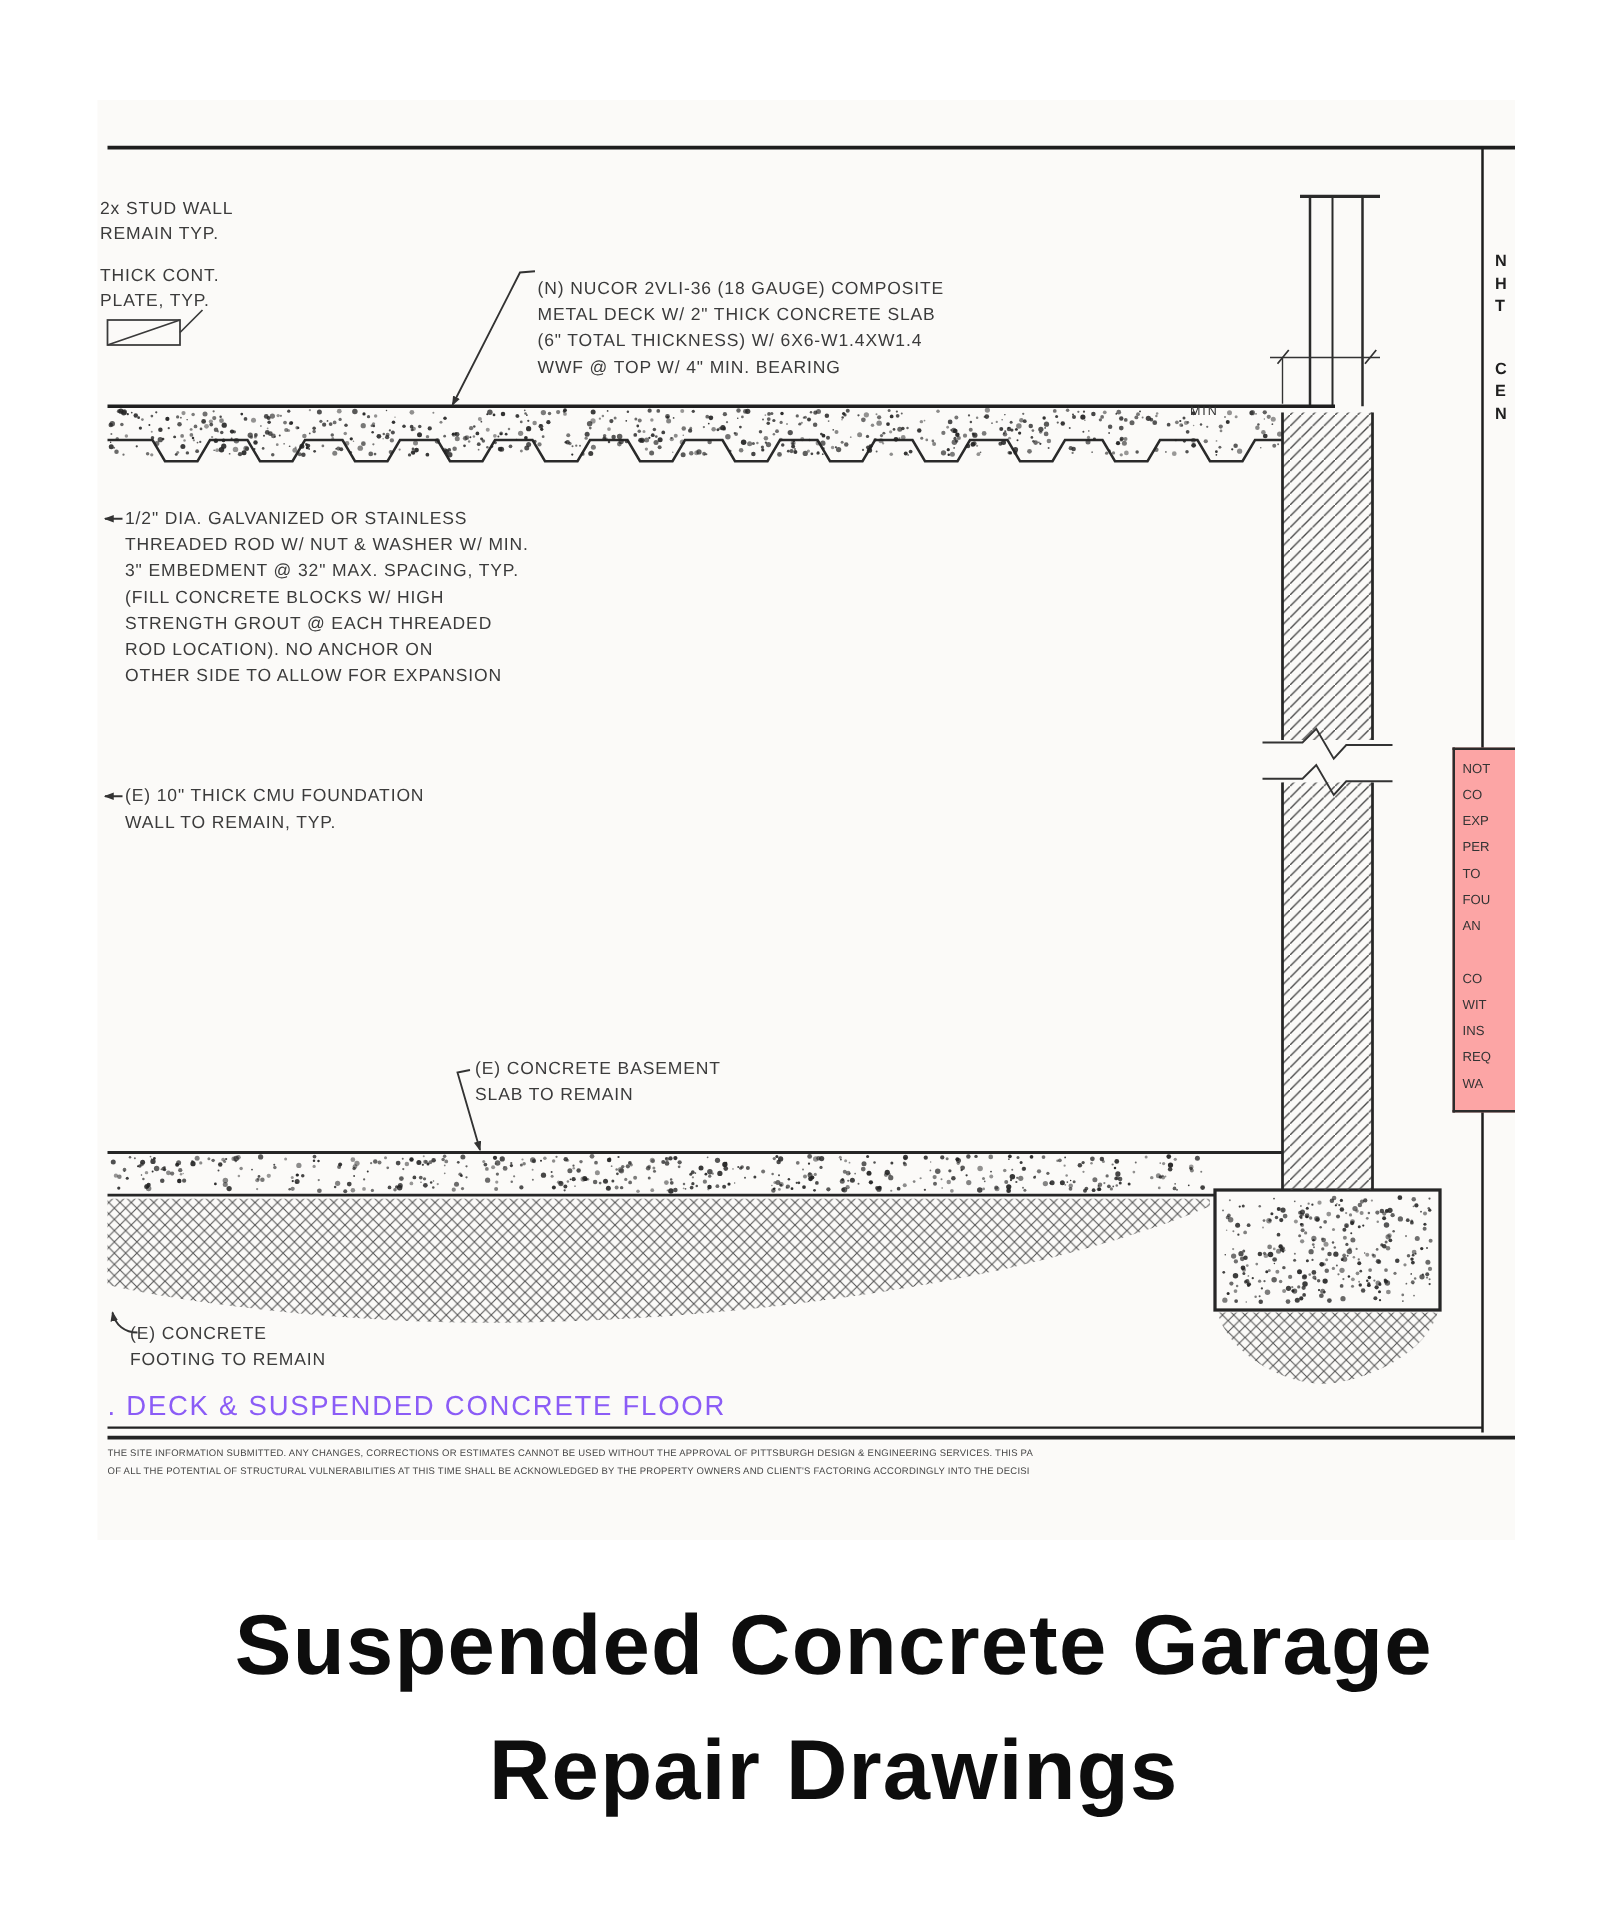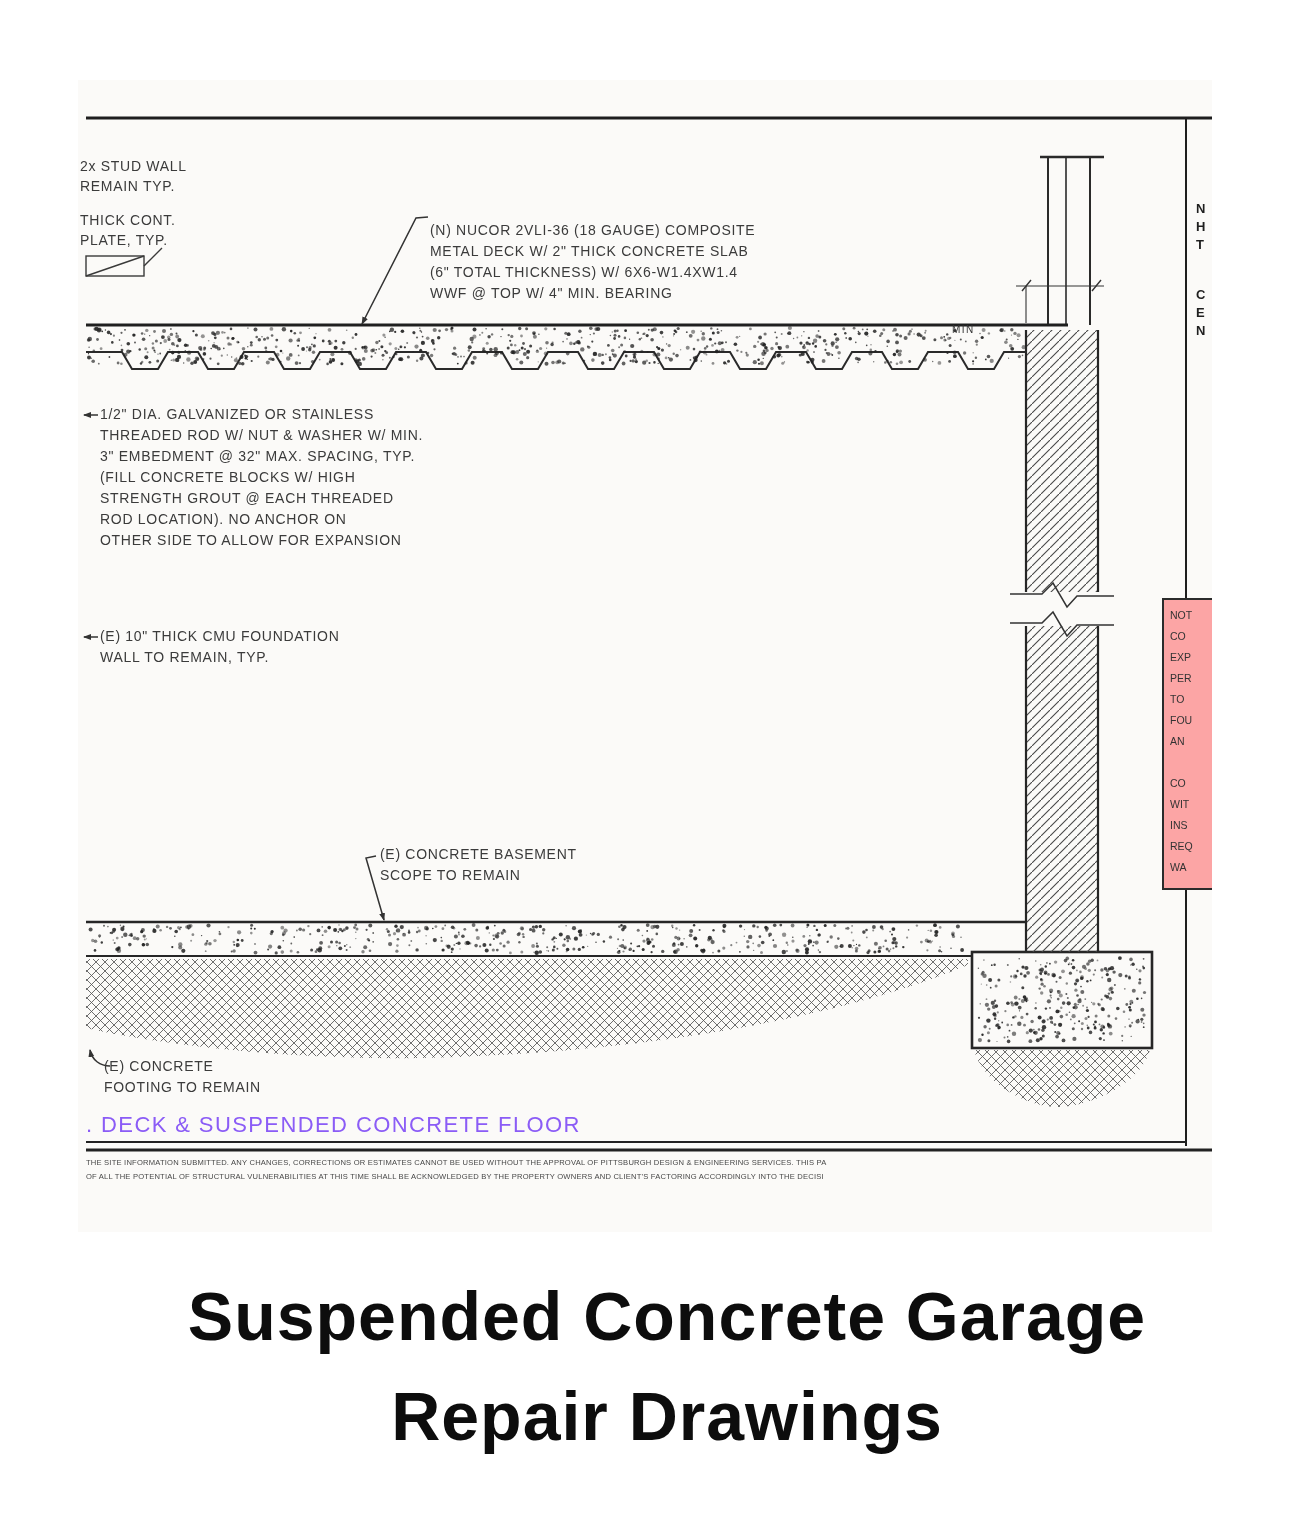--- a/index.html
+++ b/index.html
@@ -1647,21 +1647,21 @@
       <div>OTHER SIDE TO ALLOW FOR EXPANSION</div>
     </div>
 
   <div class="ann" style="left:22px; top:546px;">
       <div>(E) 10" THICK CMU FOUNDATION</div>
       <div>WALL TO REMAIN, TYP.</div>
     </div>
 
   <div class="ann" style="left:302px; top:764px;">
       <div>(E) CONCRETE BASEMENT</div>
-      <div>SCOPE TO REMAIN</div>
+      <div>SLAB TO REMAIN</div>
     </div>
 
   <div class="ann" style="left:26px; top:976px;">
       <div>(E) CONCRETE</div>
       <div>FOOTING TO REMAIN</div>
     </div>
 
   <div class="min-label">MIN</div>
 
   <div class="cut cut-top">

